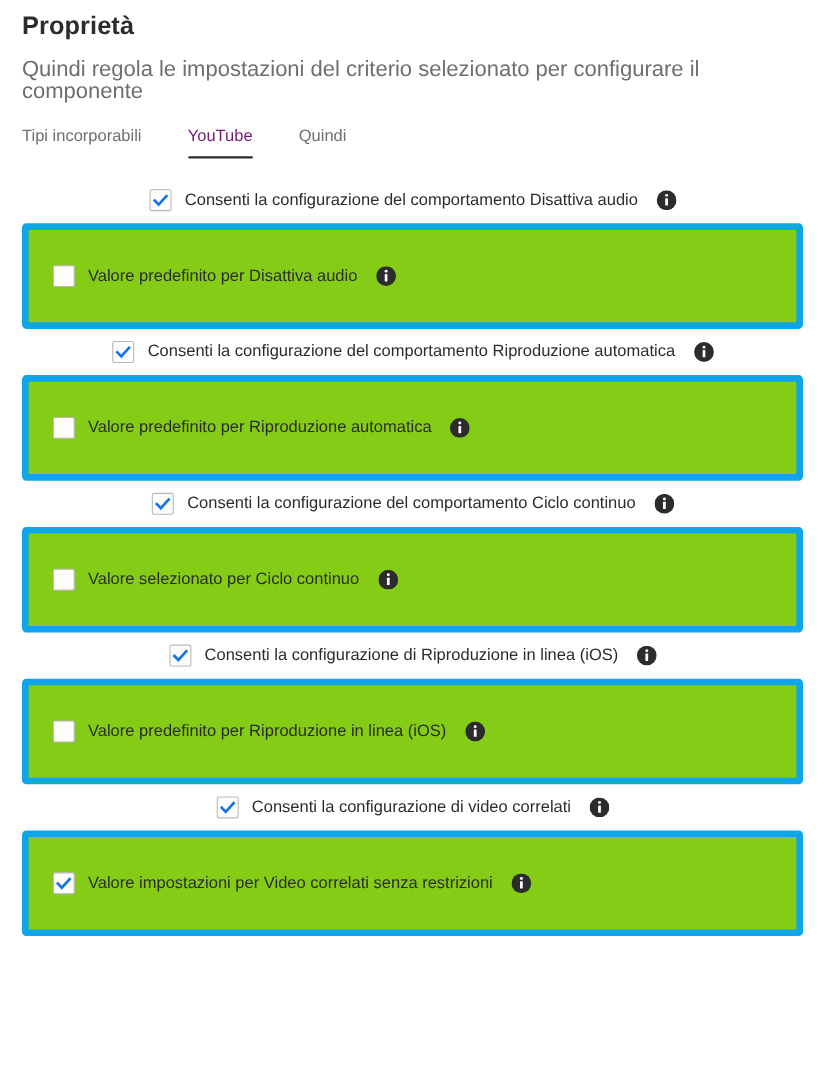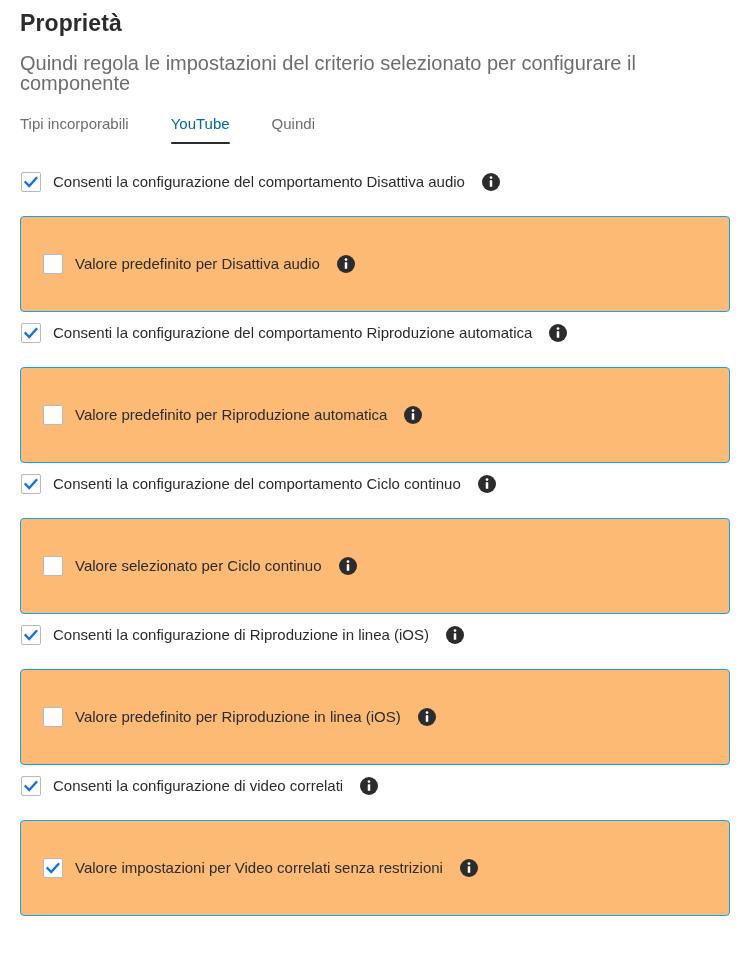--- a/index.html
+++ b/index.html
@@ -55,21 +55,21 @@
     color: #6e6e6e;
     line-height: 20px;
     padding: 0 0 10px 0;
     margin-right: 42px;
     position: relative;
     cursor: pointer;
     white-space: nowrap;
   }
   .tab:last-child { margin-right: 0; }
   .tab.active {
-    color: #0369a1;
+    color: #701a75;
     font-weight: normal;
   }
   .tab.active::after {
     content: "";
     position: absolute;
     left: 0;
     right: 0;
     bottom: 0;
     height: 2px;
     background: #2c2c2c;
@@ -79,31 +79,32 @@
   
   .settings {
     margin-top: 16px;
   }
 
   .row {
     display: flex;
     align-items: center;
     height: 32px;
     padding-left: 1px;
+    justify-content: center;
   }
 
   .panel {
-    background: #fdba74;
-    border: 1px solid #0ea5e9;
+    background: #84cc16;
+    border: 6px solid #0ea5e9;
     border-radius: 4px;
     height: 96px;
     box-sizing: border-box;
     display: flex;
     align-items: center;
-    margin-top: 18px;
+    margin-top: 5px;
     margin-bottom: 5px;
     padding-left: 22px;
   }
   .panel .row {
     height: auto;
     padding-left: 0;
   }
 
   
   .cb {

